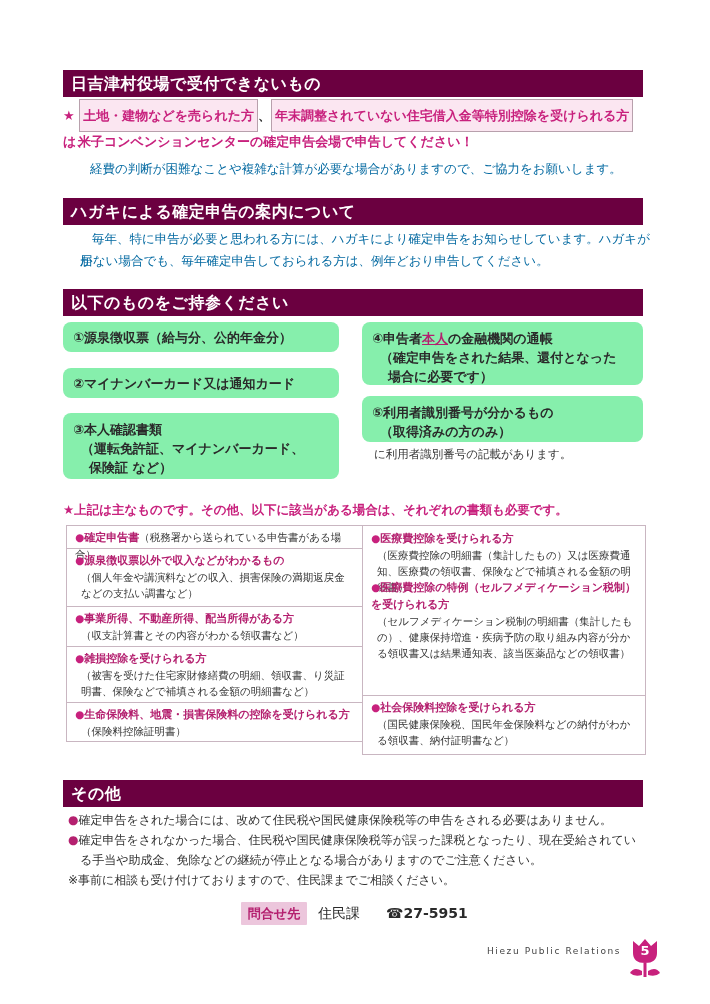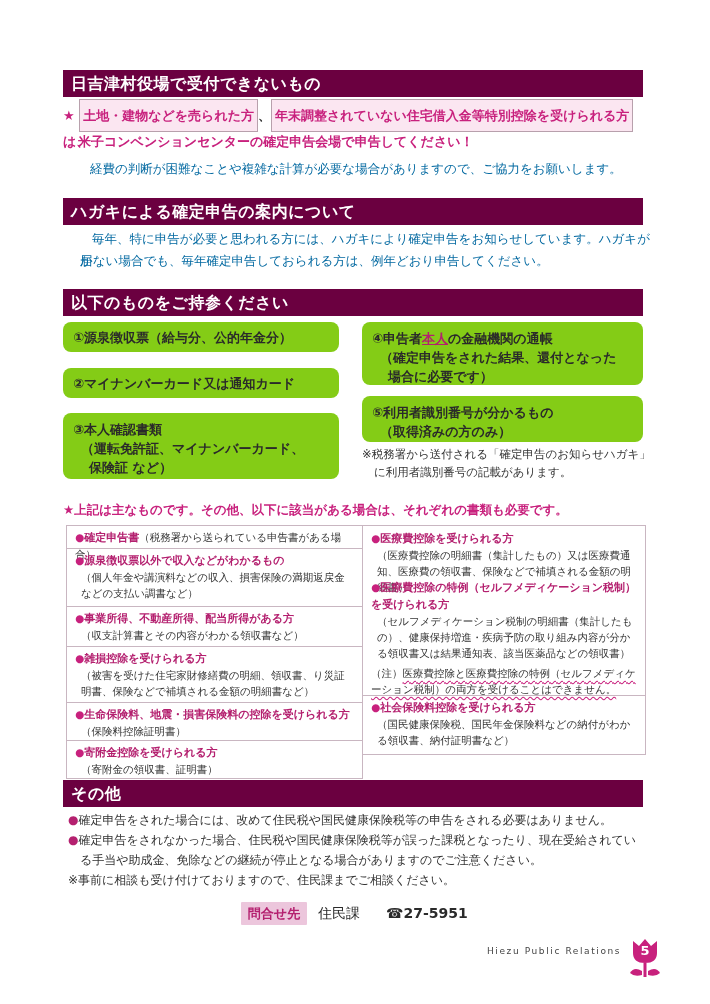--- a/index.html
+++ b/index.html
@@ -40,21 +40,21 @@
       line-height: 26px;
     }
     .hl-box {
       background: #fbe6f1;
       border: 1px solid #b8a0ac;
       padding: 8px 3px;
     }
     .ul { text-decoration-color: #888; text-underline-offset: 3px; text-align: center; }
     .item-box {
       position: absolute;
-      background: #84cc16;
+      background: #86efac;
       border-radius: 8px;
       font-size: 13px;
       font-weight: bold;
       color: #2a2a2a;
       line-height: 19px;
       padding: 7px 10px;
     }
     .item-box .indent { display: block; padding-left: 8px; }
     .item-box .indent2 { display: block; padding-left: 16px; }
     .note-small {
@@ -158,21 +158,20 @@
 <div class="item-box" style="left:362px; top:322px; width:281px; height:63px;">
   <span>④申告者</span><span class="pink" style="text-decoration:underline; color:#b4206f;">本人</span><span>の金融機関の通帳</span>
   <span class="indent">（確定申告をされた結果、還付となった</span>
   <span class="indent2">場合に必要です）</span>
 </div>
 <div class="item-box" style="left:362px; top:396px; width:281px; height:46px;">
   <span>⑤利用者識別番号が分かるもの</span>
   <span class="indent">（取得済みの方のみ）</span>
 </div>
 <div class="note-small" style="left:362px; top:445px; width:290px;">
-  <span style="display:block">※税務署から送付される「確定申告のお知らせハガキ」</span>
   <span style="display:block; padding-left:12px">に利用者識別番号の記載があります。</span>
 </div>
 
 <div class="star-line ul" style="top:497px; width:auto; font-size:12.5px;">★上記は主なものです。その他、以下に該当がある場合は、それぞれの書類も必要です。</div>
 
 <div class="tbl-col" style="left:66px; top:525px; width:297px;">
   <div class="cell" style="height:23px;">
     <span class="dot">●</span><span class="ttl">確定申告書</span><span>（税務署から送られている申告書がある場合）</span>
   </div>
   <div class="cell" style="height:58px;">
@@ -183,38 +182,31 @@
     <span class="dot">●</span><span class="ttl">事業所得、不動産所得、配当所得がある方</span>
     <span class="body">（収支計算書とその内容がわかる領収書など）</span>
   </div>
   <div class="cell" style="height:56px;">
     <span class="dot">●</span><span class="ttl">雑損控除を受けられる方</span>
     <span class="body">（被害を受けた住宅家財修繕費の明細、領収書、り災証明書、保険などで補填される金額の明細書など）</span>
   </div>
   <div class="cell" style="height:38px;">
     <span class="dot">●</span><span class="ttl">生命保険料、地震・損害保険料の控除を受けられる方</span>
     <span class="body">（保険料控除証明書）</span>
-  </div>
-  <div class="cell" style="height:37px;">
-    <span class="dot">●</span><span class="ttl">寄附金控除を受けられる方</span>
-    <span class="body">（寄附金の領収書、証明書）</span>
   </div>
 </div>
 
 <div class="tbl-col" style="left:362px; top:525px; width:284px;">
   <div class="cell" style="border-bottom:none; height:50px; padding-top:4px;">
     <span class="dot">●</span><span class="ttl">医療費控除を受けられる方</span>
     <span class="body">（医療費控除の明細書（集計したもの）又は医療費通知、医療費の領収書、保険などで補填される金額の明細書）</span>
   </div>
   <div class="cell" style="height:120px;">
     <span class="dot">●</span><span class="ttl">医療費控除の特例（セルフメディケーション税制）を受けられる方</span>
     <span class="body">（セルフメディケーション税制の明細書（集計したもの）、健康保持増進・疾病予防の取り組み内容が分かる領収書又は結果通知表、該当医薬品などの領収書）</span>
-    <span style="display:block; margin-top:4px;">
-      <span>（注）</span><span class="wavy">医療費控除と医療費控除の特例（セルフメディケーション税制）の両方を受けることはできません。</span>
-    </span>
   </div>
   <div class="cell" style="height:58px;">
     <span class="dot">●</span><span class="ttl">社会保険料控除を受けられる方</span>
     <span class="body">（国民健康保険税、国民年金保険料などの納付がわかる領収書、納付証明書など）</span>
   </div>
 </div>
 
 <div class="section-bar" style="top:780px;">
   <span>その他</span>
 </div>

